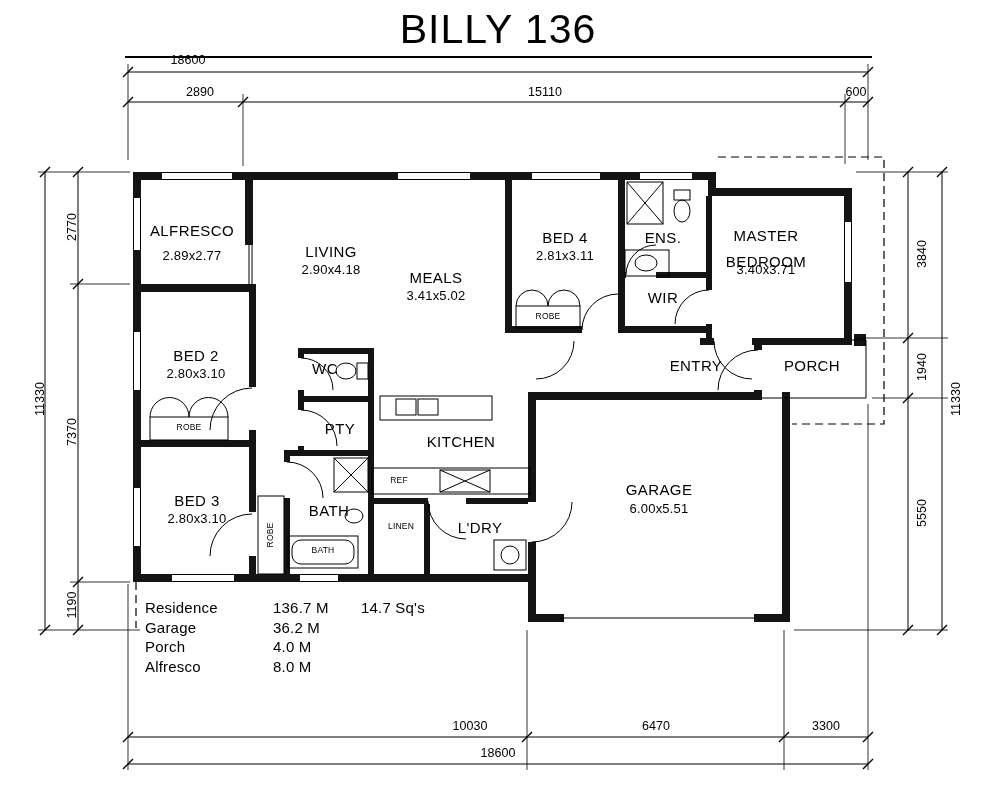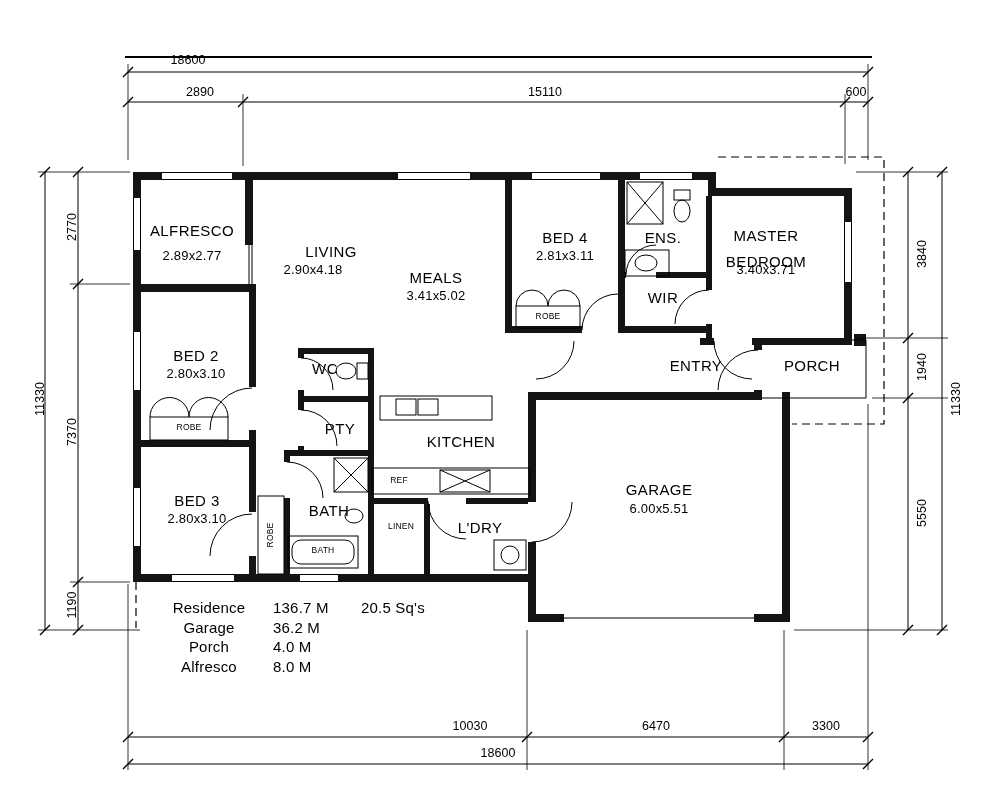--- a/index.html
+++ b/index.html
@@ -12,29 +12,30 @@
   .lbl{position:absolute;font-size:15px;letter-spacing:.4px;text-align:center;white-space:nowrap;}
   .size{font-size:13px;letter-spacing:.2px;}
   .small{position:absolute;font-size:8.5px;letter-spacing:.2px;text-align:center;white-space:nowrap;}
   .dim{position:absolute;font-size:12.5px;text-align:center;white-space:nowrap;}
   .rot{transform:rotate(-90deg);}
   .wrap2{white-space:normal;line-height:26px;}
   .title{position:absolute;left:128px;top:6px;width:740px;text-align:center;font-size:41px;letter-spacing:1px;}
   .rule{position:absolute;left:125px;top:56px;width:747px;height:2px;background:#000;}
   .fa-head{font-size:19px;letter-spacing:.3px;}
   .fa-row{display:flex;font-size:15px;line-height:19.5px;letter-spacing:.2px;}
-  .fa-l{width:128px;text-align:center;}
+  .fa-l{width:128px;}
   .fa-v{width:88px;}
   svg{position:absolute;left:0;top:0;}
 </style>
 </head>
 <body>
 
 <div class="canvas">
 
+  <div class="title">BILLY 136</div>
   <div class="rule"></div>
 
   <div class="w" style="left:133px;top:172px;width:583px;height:8px"></div>
   <div class="w" style="left:708px;top:172px;width:8px;height:24px"></div>
   <div class="w" style="left:708px;top:188px;width:144px;height:8px"></div>
   <div class="w" style="left:844px;top:196px;width:8px;height:149px"></div>
   <div class="w" style="left:133px;top:172px;width:8px;height:410px"></div>
   <div class="w" style="left:133px;top:574px;width:401px;height:8px"></div>
   <div class="w" style="left:700px;top:338px;width:152px;height:7px"></div>
   <div class="w" style="left:754px;top:338px;width:8px;height:62px"></div>
@@ -163,21 +164,21 @@
   <div class="dim rot" style="left:892px;top:506px;width:60px">5550</div>
   <div class="dim rot" style="left:926px;top:392px;width:60px">11330</div>
   <div class="dim" style="left:430px;top:719px;width:80px">10030</div>
   <div class="dim" style="left:616px;top:719px;width:80px">6470</div>
   <div class="dim" style="left:786px;top:719px;width:80px">3300</div>
   <div class="dim" style="left:458px;top:746px;width:80px">18600</div>
 
   <div class="lbl" style="left:137px;top:222px;width:110px">ALFRESCO</div>
   <div class="lbl size" style="left:137px;top:248px;width:110px">2.89x2.77</div>
   <div class="lbl" style="left:281px;top:243px;width:100px">LIVING</div>
-  <div class="lbl size" style="left:263px;top:262px;width:100px">2.90x4.18</div>
+  <div class="lbl size" style="left:281px;top:262px;width:100px">2.90x4.18</div>
   <div class="lbl" style="left:386px;top:269px;width:100px">MEALS</div>
   <div class="lbl size" style="left:386px;top:288px;width:100px">3.41x5.02</div>
   <div class="lbl" style="left:515px;top:229px;width:100px">BED 4</div>
   <div class="lbl size" style="left:515px;top:248px;width:100px">2.81x3.11</div>
   <div class="lbl" style="left:628px;top:229px;width:70px">ENS.</div>
   <div class="lbl wrap2" style="left:711px;top:223px;width:110px">MASTER BEDROOM</div>
   <div class="lbl size" style="left:711px;top:262px;width:110px">3.40x3.71</div>
   <div class="lbl" style="left:633px;top:289px;width:60px">WIR</div>
   <div class="lbl" style="left:146px;top:347px;width:100px">BED 2</div>
   <div class="lbl size" style="left:146px;top:366px;width:100px">2.80x3.10</div>
@@ -198,21 +199,21 @@
   <div class="small rot" style="left:241px;top:529px;width:60px;height:12px">ROBE</div>
   <div class="small" style="left:299px;top:545px;width:48px;background:#fff">BATH</div>
   <div class="small" style="left:379px;top:475px;width:40px">REF</div>
   <div class="small" style="left:375px;top:521px;width:52px">LINEN</div>
 
   <div class="abs" style="left:145px;top:590px;width:330px">
     <div style="margin-top:8px">
       <div class="fa-row">
         <span class="fa-l">Residence</span>
         <span class="fa-v">136.7 M</span>
-        <span>20.5 Sq's</span>
+        <span>14.7 Sq's</span>
       </div>
       <div class="fa-row">
         <span class="fa-l">Garage</span>
         <span class="fa-v">36.2 M</span>
         <span></span>
       </div>
       <div class="fa-row">
         <span class="fa-l">Porch</span>
         <span class="fa-v">4.0 M</span>
         <span></span>

